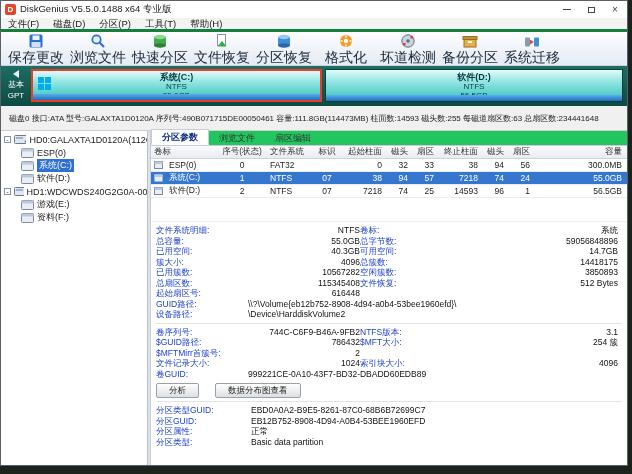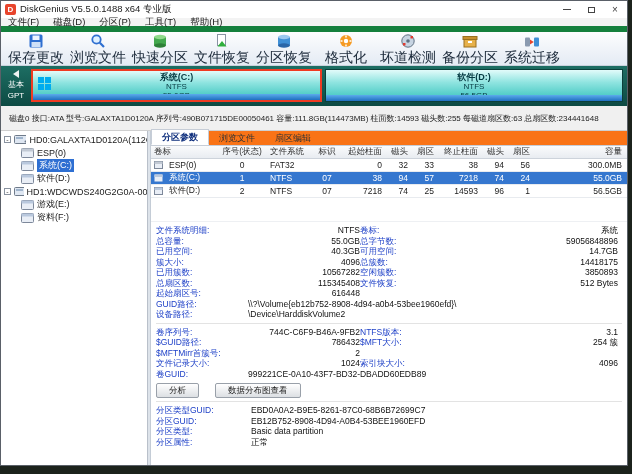--- a/index.html
+++ b/index.html
@@ -7,21 +7,21 @@
   .desktop{position:relative;width:632px;height:474px;background:#1c231c;overflow:hidden}
   .window{position:absolute;left:0;top:0;width:628px;height:466px;background:#f0f0f0;border:1px solid #5a6068;display:flex;flex-direction:column}
   .titlebar{height:17px;background:#fff;display:flex;align-items:center;padding-left:4px;flex:0 0 auto}
   .app-icon{width:11px;height:11px;background:#e8442c;color:#fff;font-size:8px;font-weight:bold;display:flex;align-items:center;justify-content:center;border-radius:2px;margin-right:4px;flex:0 0 auto}
   .title{font-size:9.5px;color:#222;white-space:nowrap}
   .win-controls{margin-left:auto;display:flex;height:100%}
   .wc{width:24px;display:flex;align-items:center;justify-content:center;color:#444}
   .wc-min i{display:block;width:8px;height:1px;background:#444}
   .wc-max i{display:block;width:7px;height:6px;border:1px solid #444}
   .wc-close{font-size:10px}
-  .menubar{height:14px;background:#f3f3f3;border-bottom:6px solid #15803d;display:flex;align-items:center;font-size:9.5px;color:#222;flex:0 0 auto}
+  .menubar{height:14px;background:#f3f3f3;border-bottom:3px solid #15803d;display:flex;font-size:9.5px;color:#222;flex:0 0 auto}
   .menu-item{padding:0 7px;white-space:nowrap}
   .toolbar{height:34px;background:linear-gradient(#fdfdfe,#e4ebf4);border-bottom:1px solid #c9d2dd;display:flex;align-items:center;padding-left:4px;flex:0 0 auto}
   .tbtn{width:62px;height:32px;display:flex;flex-direction:column;align-items:center;justify-content:center;gap:1px}
   .ticon{height:16px;display:flex}
   .tlabel{font-size:14px;color:#1c2a3a;line-height:1;white-space:nowrap}
   .diskmap{height:40px;background:linear-gradient(#1d6e63,#0d4a43);display:flex;flex:0 0 auto}
   .dm-nav{width:30px;display:flex;flex-direction:column;align-items:center;padding-top:4px;gap:2px;flex:0 0 auto}
   .dm-arrow{width:0;height:0;border-top:4px solid transparent;border-bottom:4px solid transparent;border-right:6px solid #eef3f3}
   .dm-type{color:#fff;font-size:8px;line-height:9px}
   .dm-bar{flex:1;display:flex;gap:3px;padding:3px 4px 4px 0;min-width:0}
@@ -34,21 +34,21 @@
   .diskinfo{height:25px;background:#f0f0f0;border-bottom:1px solid #cfcfcf;font-size:8px;color:#222;display:flex;align-items:center;padding-left:8px;white-space:nowrap;overflow:hidden;flex:0 0 auto}
   .main{flex:1;display:flex;min-height:0}
   .tree{width:147px;background:#fff;border-right:1px solid #b9c0ca;padding-top:2px;font-size:9px;color:#1a1a1a;overflow:hidden;flex:0 0 auto}
   .trow{display:flex;align-items:center;gap:3px;height:13px;padding-left:3px;white-space:nowrap}
   .trow.child{padding-left:20px}
   .trow.sel .tlbl{background:#2e6fd2;color:#fff;padding:0 2px}
   .expbox{width:7px;height:7px;border:1px solid #8a93a0;background:#fff;font-size:7px;line-height:5px;text-align:center;color:#444;flex:0 0 auto}
   .tlbl{overflow:hidden}
   .splitter{width:3px;background:#dde3ea;border-right:1px solid #c4ccd6;flex:0 0 auto}
   .content{flex:1;background:#fff;display:flex;flex-direction:column;min-width:0}
-  .tabs{height:15px;background:#f97316;border-bottom:1px solid #c6cdd7;display:flex;font-size:9px;align-items:flex-end;flex:0 0 auto}
+  .tabs{height:15px;background:#22c55e;border-bottom:1px solid #c6cdd7;display:flex;font-size:9px;align-items:flex-end;flex:0 0 auto}
   .tab{padding:0 10px;line-height:14px;color:#333}
   .tab.active{background:#fff;border:1px solid #c6cdd7;border-bottom:1px solid #fff;font-weight:bold;color:#10307e}
   .ptable{font-size:8.5px;color:#222;flex:0 0 auto}
   .prow{display:grid;grid-template-columns:66px 50px 46px 28px 44px 26px 26px 44px 26px 26px 1fr;height:13px;align-items:center;border-bottom:1px solid #e8ebef}
   .prow span{padding:0 3px;overflow:hidden;white-space:nowrap;display:block}
   .prow.header{background:linear-gradient(#fafbfc,#e8ecf1);border-bottom:1px solid #cdd3db;color:#333}
   .pc-name{display:flex!important;align-items:center;gap:3px}
   .pc-mid{text-align:center}
   .pc-num{text-align:right}
   .pc-cap{text-align:right;padding-right:5px!important}
@@ -452,26 +452,26 @@
 
         <div class="grow">
           <span class="dl">分区类型GUID:</span>
               <span class="dvf">EBD0A0A2-B9E5-8261-87C0-68B6B72699C7</span>
         </div>
         <div class="grow">
           <span class="dl">分区GUID:</span>
               <span class="dvf">EB12B752-8908-4D94-A0B4-53BEE1960EFD</span>
         </div>
         <div class="grow">
+          <span class="dl">分区属性:</span>
+              <span class="dvf">正常</span>
+        </div>
+        <div class="grow">
           <span class="dl">分区类型:</span>
               <span class="dvf">Basic data partition</span>
         </div>
-        <div class="grow">
-          <span class="dl">分区属性:</span>
-              <span class="dvf">正常</span>
-        </div>
 
       </div>
     </div>
   </div>
 
  </div>
 </div>
 
 </body></html>

